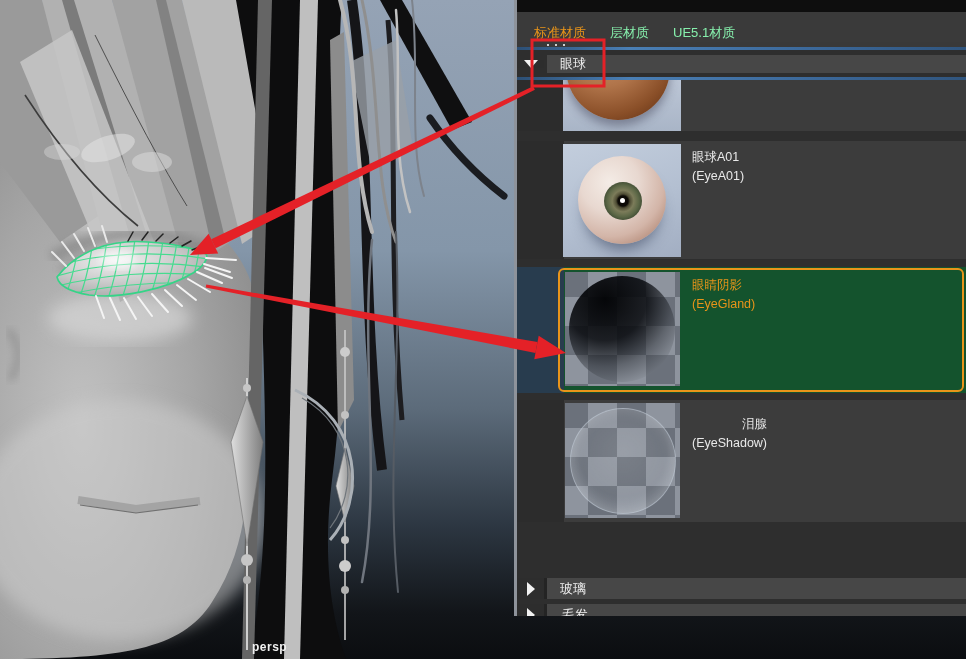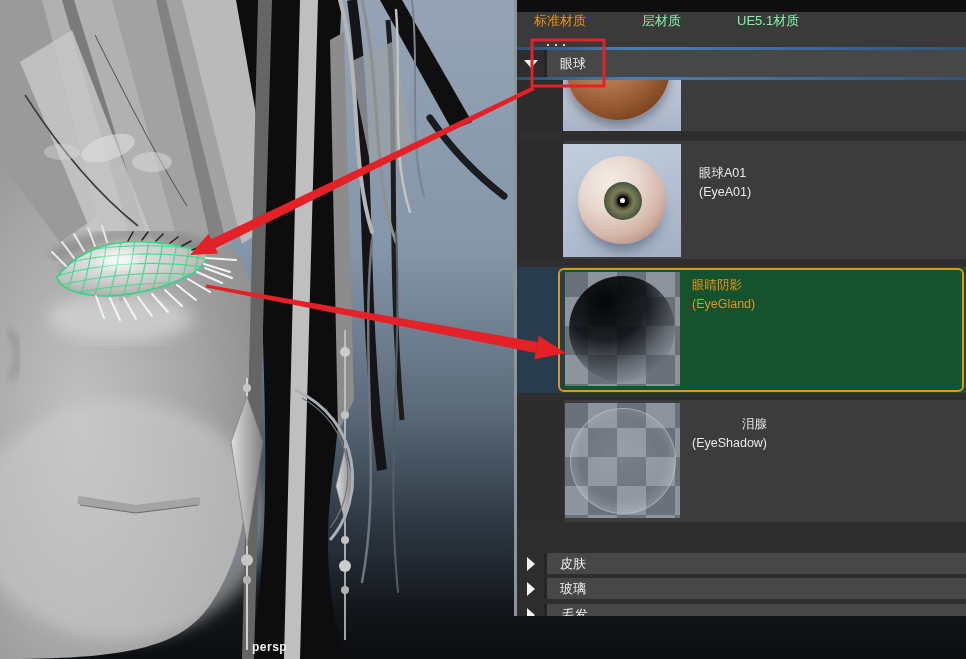--- a/index.html
+++ b/index.html
@@ -4,38 +4,38 @@
 <style>
   html,body{margin:0;padding:0;background:#151515;}
   body{width:966px;height:659px;position:relative;overflow:hidden;
        font-family:"Liberation Sans","DejaVu Sans",sans-serif;}
   svg{display:block;}
   
   .panel{position:absolute;left:514px;top:0;width:452px;height:616px;z-index:2;
          background:#2e2e2e;border-left:3px solid #8e939b;box-sizing:border-box;overflow:hidden;}
   .p-abs{position:absolute;left:0;right:0;}
   .topstrip{top:0;height:12px;background:#0e0e0e;}
-  .tabs{top:12px;height:30px;background:#3a3a3a;display:flex;align-items:flex-start;padding-left:5px;gap:32px;}
+  .tabs{top:12px;height:30px;background:#3a3a3a;display:flex;align-items:flex-end;padding-left:5px;}
   .tab{padding:0 12px;font-size:13px;color:#86efac;cursor:default;}
   .tab.active{color:#e8941a;}
   .row-clip{top:42px;height:5px;background:#393939;overflow:hidden;}
   .row-clip .dots{position:absolute;left:30px;top:2px;width:2px;height:2px;background:#cfcfcf;
         box-shadow:8px 0 0 #cfcfcf,16px 0 0 #cfcfcf;}
   .accent{height:3px;background:linear-gradient(90deg,#2c4f75,#4a7fb5 25%,#3a6697 70%,#30557e);}
   .accent.a1{top:47px;} .accent.a2{top:77px;}
   .hdr{display:flex;align-items:stretch;}
   .hdr .arrcell{width:27px;background:#2d2d2d;display:flex;align-items:center;justify-content:center;flex:none;}
   .hdr .gapcell{width:3px;background:#242424;flex:none;}
   .hdr .bar{flex:1;background:#474747;display:flex;align-items:center;padding-left:13px;
             font-size:13px;color:#f0f0f0;}
   .tri-down{width:0;height:0;border-left:7px solid transparent;border-right:7px solid transparent;
             border-top:8px solid #f2f2f2;}
   .tri-right{width:0;height:0;border-top:7px solid transparent;border-bottom:7px solid transparent;
             border-left:8px solid #f2f2f2;}
-  .hdr-eye{top:50px;height:27px;}
+  .hdr-eye{top:50px;height:27px;align-items:center;}
   .hdr-leather{top:528px;height:21px;}
   .hdr-skin{top:553px;height:21px;}
   .hdr-glass{top:578px;height:21px;}
   .hdr-hair{top:604px;height:21px;font-style:italic;}
   .mrow{background:#3c3c3c;}
   .mrow::before{content:"";position:absolute;left:0;top:0;bottom:0;width:47px;background:#2c2c2c;}
   .row-partial{top:80px;height:51px;}
   .row-a01{top:141px;height:118px;}
   .row-shadow{top:267px;height:126px;background:#14532d;}
   .row-shadow::before{background:#283c4e;}
@@ -59,21 +59,21 @@
       background-size:58px 58px;background-position:-6px -4px;}
   .t-shadow{left:48px;top:5px;width:115px;height:114px;}
   .t-shadow .sph{position:absolute;left:4px;top:4px;width:106px;height:106px;border-radius:50%;
       background:radial-gradient(circle at 34% 22%,rgba(2,3,5,.97) 0%,rgba(8,10,14,.85) 38%,rgba(40,44,50,.45) 62%,rgba(130,136,144,.18) 82%,rgba(190,196,204,.10) 100%);}
   .t-gland{left:48px;top:3px;width:115px;height:115px;}
   .t-gland .sph{position:absolute;left:5px;top:5px;width:104px;height:104px;border-radius:50%;
       border:1px solid rgba(200,210,220,.55);
       background:radial-gradient(circle at 50% 42%,rgba(255,255,255,.10) 0%,rgba(255,255,255,.03) 55%,rgba(215,224,233,.22) 86%,rgba(255,255,255,.06) 100%);
       box-shadow:inset 0 0 14px rgba(255,255,255,.18);}
   .mlabel{position:absolute;left:175px;font-size:12.5px;line-height:19px;color:#e9e9e9;}
-  .row-a01 .mlabel{top:23px;margin-left:7px;} .row-shadow .mlabel{top:9px;color:#e8941a;} .row-gland .mlabel{top:15px;text-align:right;}
+  .row-a01 .mlabel{top:7px;} .row-shadow .mlabel{top:9px;color:#e8941a;} .row-gland .mlabel{top:15px;text-align:right;}
   
   .overlay{position:absolute;left:0;top:0;z-index:5;pointer-events:none;}
 </style>
 </head>
 <body>
 
 <svg class="scene" width="966" height="659" viewBox="0 0 966 659" style="position:absolute;left:0;top:0;z-index:1;">
   <defs>
     <linearGradient id="gBg" x1="0" y1="0" x2="0" y2="1">
       <stop offset="0" stop-color="#95a3b5"></stop>
@@ -292,29 +292,20 @@
   <div class="p-abs mrow row-gland">
     <div class="thumb t-gland checker">
         <div class="sph"></div>
       </div>
     <div class="mlabel">
       <div>泪腺</div>
       <div>(EyeShadow)</div>
     </div>
   </div>
 
-  <div class="p-abs hdr hdr-skin">
-    <span class="arrcell">
-        <span class="tri-right"></span>
-      </span>
-    <span class="gapcell"></span>
-    <span class="bar">
-        <span>皮肤</span>
-      </span>
-  </div>
   <div class="p-abs hdr hdr-glass">
     <span class="arrcell">
         <span class="tri-right"></span>
       </span>
     <span class="gapcell"></span>
     <span class="bar">
         <span>玻璃</span>
       </span>
   </div>
   <div class="p-abs hdr hdr-hair">

